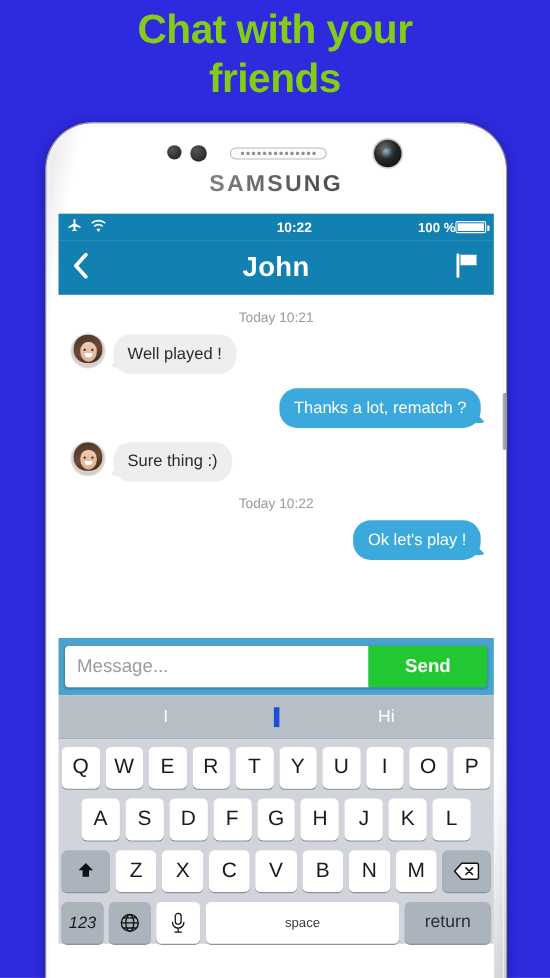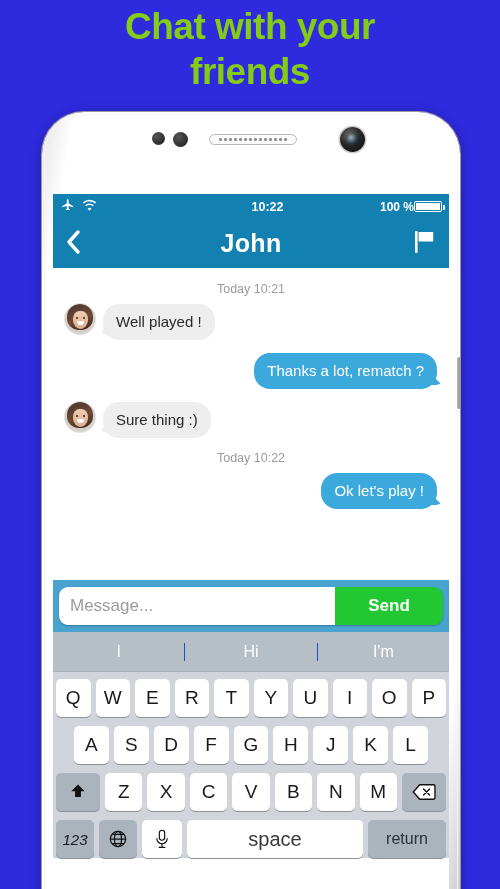--- a/index.html
+++ b/index.html
@@ -180,21 +180,21 @@
     border-radius: 0 0 6px 0;
   }
 
   
   .input-bar {
     height: 52px; background: #4aa3cf;
     display: flex; align-items: center; padding: 0 6px;
   }
   .input-wrap {
     flex: 1; height: 38px; display: flex; align-items: stretch;
-    border-radius: 9px; overflow: hidden;
+    border-radius: 4px; overflow: hidden;
     box-shadow: 0 1px 2px rgba(0,0,0,0.25);
   }
   .msg-input {
     flex: 1; background: #fff; border: none; outline: none;
     font-size: 17px; padding: 0 11px; color: #333;
     font-family: "Liberation Sans", sans-serif;
   }
   .msg-input::placeholder { color: #9c9c9c; }
   .send-btn {
     width: 108px; background: #22c832; border: none; cursor: pointer;
@@ -205,37 +205,37 @@
   
   .predict-bar {
     height: 40px; background: #b6bec6;
     display: flex; align-items: center;
     border-bottom: 1px solid #a7b0b9;
   }
   .predict-bar div {
     flex: 1; text-align: center; color: #ffffff; font-size: 16px;
     cursor: pointer;
   }
-  .predict-bar div + div { border-left: 1px solid #1d4ed8; }
+  .predict-bar div + div { border-left: 5px solid #1d4ed8; }
 
   
   .keyboard { background: #d1d5db; padding: 7px 3px 0 3px; }
   .krow { display: flex; justify-content: center; margin-bottom: 9px; gap: 5px; }
   .key {
     background: #ffffff; border-radius: 5px;
     height: 38px; min-width: 30px; flex: 1;
     display: flex; align-items: center; justify-content: center;
     font-size: 19px; color: #1a1a1a; cursor: pointer;
     box-shadow: 0 1px 0 #8d9299;
   }
   .krow.r2 { padding: 0 18px; }
   .krow.r3 { padding: 0 0px; }
   .key.wide { flex: 0 0 44px; background: #abb3bd; box-shadow: 0 1px 0 #8d9299; }
   .key.fn { flex: 0 0 38px; background: #abb3bd; font-size: 15px; font-style: italic; }
-  .key.space { flex: 1; background: #ffffff; font-size: 20px; color: #3a3a3a; }
+  .key.space { flex: 1; background: #ffffff; font-size: 12px; color: #3a3a3a; }
   .key.return { flex: 0 0 78px; background: #abb3bd; font-size: 16px; color: #26313b; }
   .key.mic { flex: 0 0 40px; background: #ffffff; }
 </style>
 </head>
 <body>
 
 <div class="headline">
   <div>Chat with your</div>
   <div>friends</div>
 </div>
@@ -257,20 +257,21 @@
         <i></i>
         <i></i>
         <i></i>
         <i></i>
         <i></i>
         <i></i>
         <i></i>
         <i></i>
     </div>
     <div class="camera"></div>
+    <div class="brand">SAMSUNG</div>
   </div>
 
   <div class="screen">
 
     <div class="status-bar">
       <div class="status-left">
         <span>
           <svg width="14" height="14" viewBox="0 0 24 24" fill="#fff">
             <path d="M21 16v-2l-8-5V3.5a1.5 1.5 0 0 0-3 0V9l-8 5v2l8-2.5V18l-2 1.5V21l3.5-1 3.5 1v-1.5L13 18v-4.5z"></path>
           </svg>
@@ -347,21 +348,20 @@
     <div class="input-bar">
       <div class="input-wrap">
         <input class="msg-input" type="text" placeholder="Message..." style="">
         <button class="send-btn">Send</button>
       </div>
     </div>
 
     <div class="predict-bar">
       <div>I</div>
       <div>Hi</div>
-      <div>I'm</div>
     </div>
 
     <div class="keyboard">
       <div class="krow r1">
         <div class="key">Q</div>
         <div class="key">W</div>
         <div class="key">E</div>
         <div class="key">R</div>
         <div class="key">T</div>
         <div class="key">Y</div>

